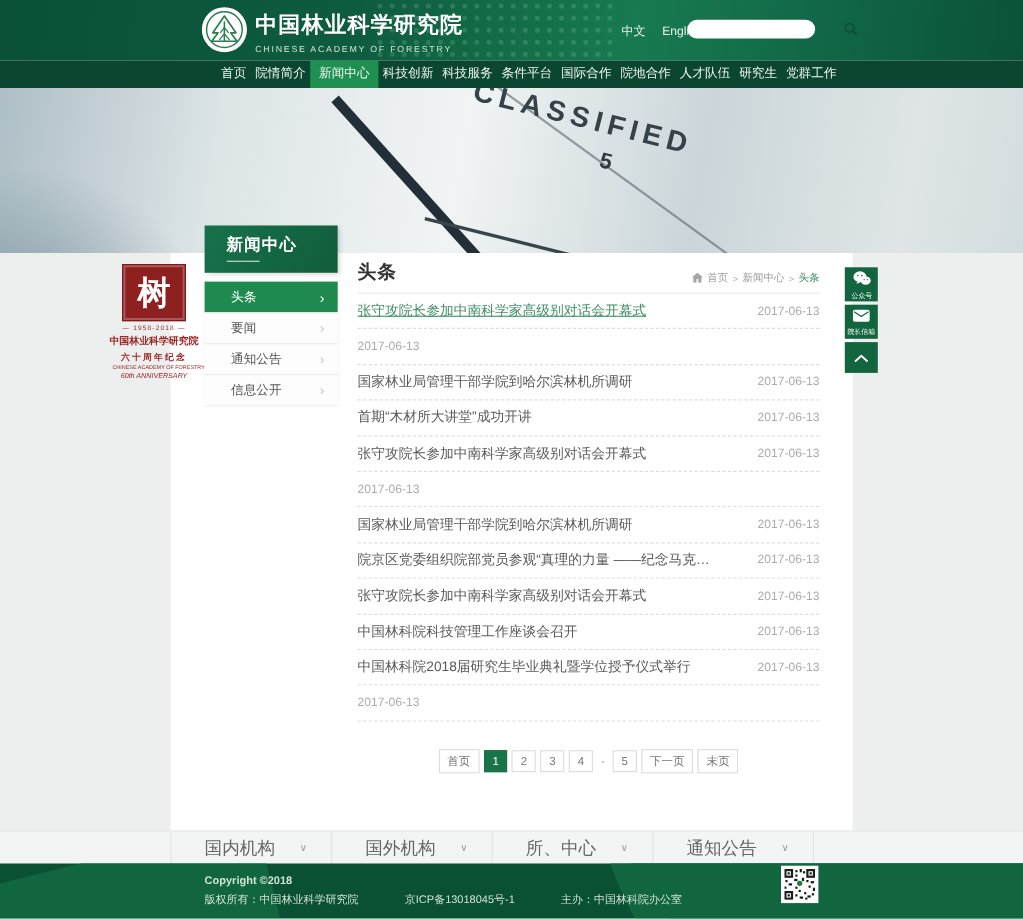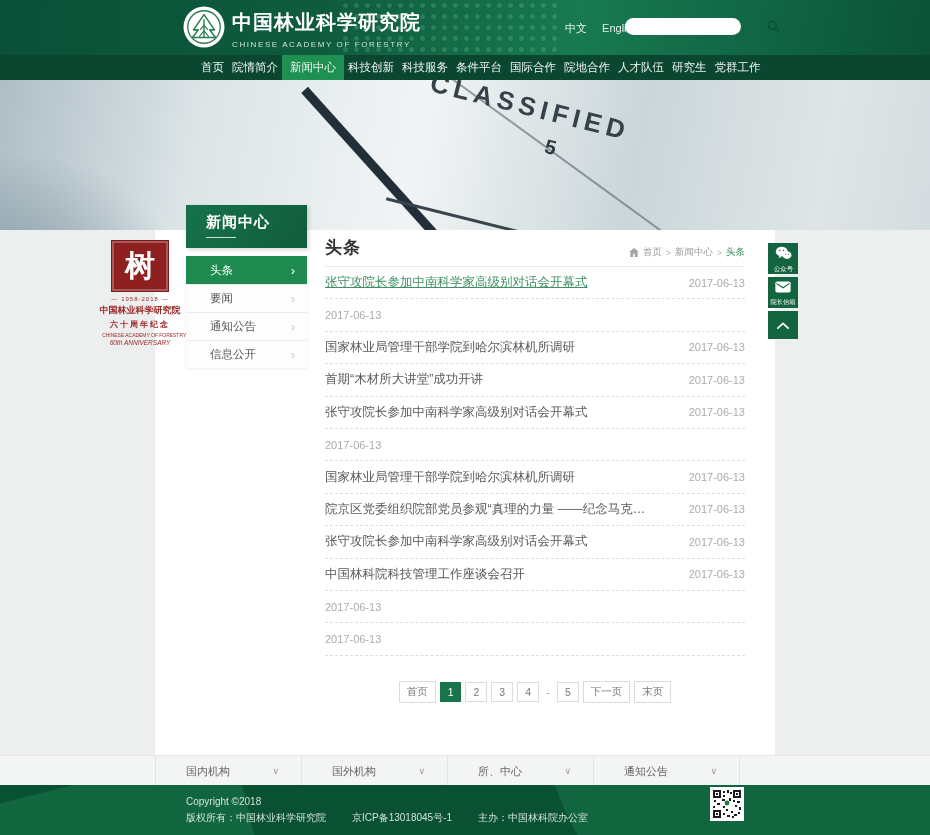--- a/index.html
+++ b/index.html
@@ -100,30 +100,30 @@
     justify-content:center; border:none; cursor:pointer; }
   .float-btn.tall { height:31px; padding-top:2px; }
   .float-btn.short { height:28px; }
   .float-label { font-size:7px; margin-top:1px; transform:scale(0.9); white-space:nowrap; }
 
   
   .flink-bar { position:absolute; left:0; top:755px; width:930px; height:30px; background:#f3f4f4; border-top:1px solid #e6e6e6; }
   .flink-row { position:absolute; left:155px; top:0; width:586px; height:30px; display:flex; border-left:1px solid #e2e2e2; }
   .flink-cell { width:146px; height:30px; display:flex; align-items:center; justify-content:space-between;
     padding:0 22px 0 30px; border-right:1px solid #e2e2e2; cursor:pointer; }
-  .flink-label { font-size:11px; color:#666; }
+  .flink-label { font-size:16px; color:#666; }
   .flink-caret { font-size:9px; color:#9a9a9a; }
 
   
   .footer { position:absolute; left:0; top:785px; width:930px; height:50px; background:#0a5134; overflow:hidden; }
   .f-circle1 { position:absolute; width:560px; height:560px; border-radius:50%; background:#11663f; right:-170px; top:-370px; }
   .f-circle2 { position:absolute; width:700px; height:700px; border-radius:50%; background:#0e5c3a; right:-300px; top:-520px; }
   .f-wedge { position:absolute; left:-50px; bottom:-55px; width:300px; height:110px; background:#11663f; transform:rotate(-14deg); }
-  .f-copy { position:absolute; left:186px; top:11px; font-size:10px; color:#cfe3d6; }
-  .f-line2 { position:absolute; left:186px; top:26px; font-size:10px; color:#cfe3d6; display:flex; gap:26px; white-space:nowrap; }
+  .f-copy { position:absolute; left:186px; top:11px; font-size:10px; color:#cfe3d6;font-weight:bold; }
+  .f-line2 { position:absolute; left:186px; top:26px; font-size:10px; color:#cfe3d6; display:flex; gap:42px; white-space:nowrap; }
   .f-qr { position:absolute; left:710px; top:2px; width:34px; height:34px; background:#fff; padding:3px; }
 </style>
 </head>
 <body>
 
 <div class="page">
 
   <div class="top-header">
     <div class="hdr-dots"></div>
     <div class="logo">
@@ -269,20 +269,21 @@
   </div>
         <div class="news-row">
     <a class="news-title">张守攻院长参加中南科学家高级别对话会开幕式</a>
     <span class="news-date">2017-06-13</span>
   </div>
         <div class="news-row">
     <a class="news-title">中国林科院科技管理工作座谈会召开</a>
     <span class="news-date">2017-06-13</span>
   </div>
         <div class="news-row">
+    <a class="news-title">中国林科院2018届研究生毕业典礼暨学位授予仪式举行</a>
     <span class="news-date">2017-06-13</span>
   </div>
         <div class="news-row">
     <span class="news-date">2017-06-13</span>
   </div>
       </div>
     <div class="pagination">
         <a class="pg-item">首页</a>
         <a class="pg-item active">1</a>
         <a class="pg-item">2</a>

